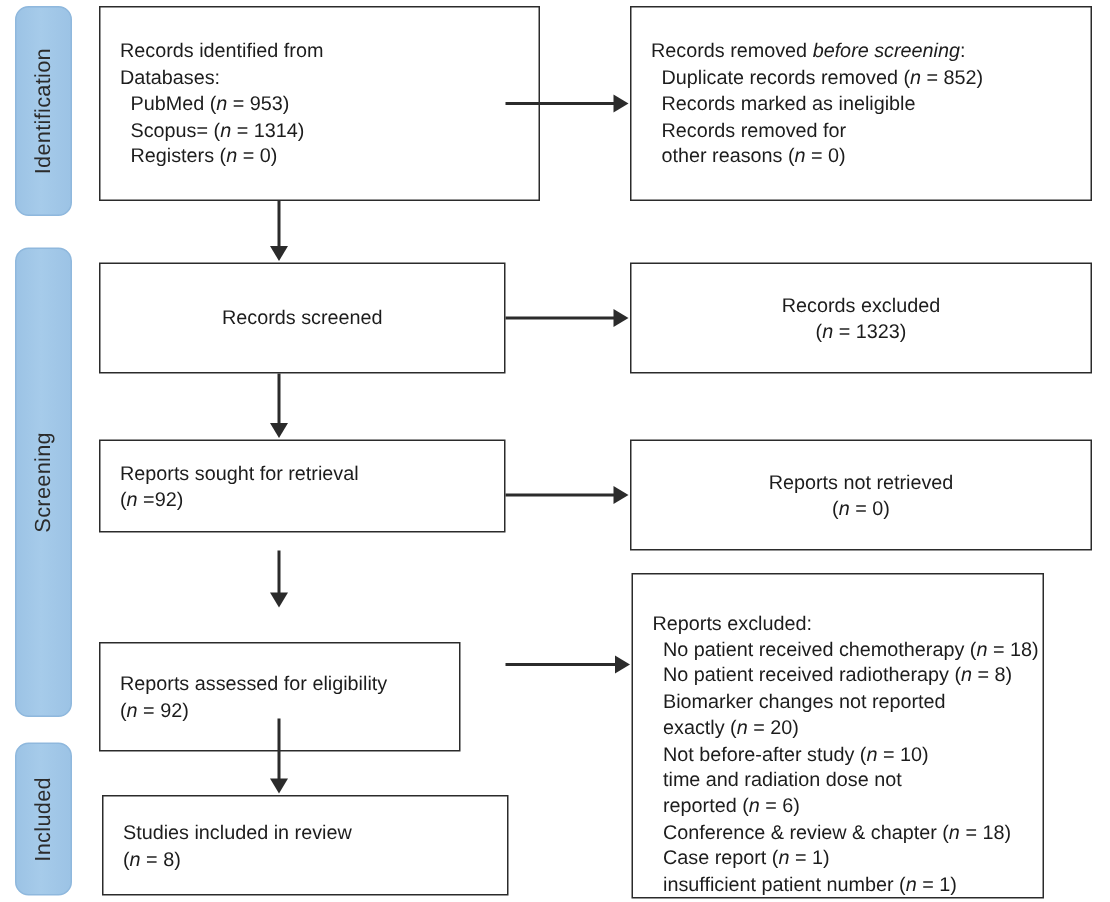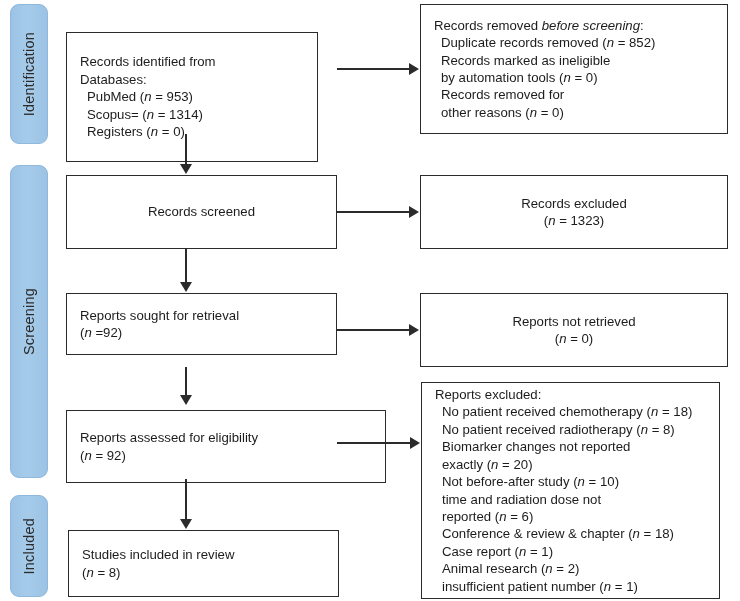--- a/index.html
+++ b/index.html
@@ -101,36 +101,35 @@
   </div>
 
   <div class="stage-bar" style="left:10px;top:165px;width:38px;height:313px;">
     <span class="stage-label">Screening</span>
   </div>
 
   <div class="stage-bar" style="left:10px;top:495px;width:38px;height:102px;">
     <span class="stage-label">Included</span>
   </div>
 
-  <div class="box" style="left:66px;top:4px;width:252px;height:130px;margin-top:28px;">
+  <div class="box" style="left:66px;top:4px;width:294px;height:130px;">
     <div class="box-inner">
         <div class="ln">Records identified from</div>
         <div class="ln">Databases:</div>
         <div class="ln ind">PubMed (<i>n</i> = 953)</div>
         <div class="ln ind">Scopus= (<i>n</i> = 1314)</div>
         <div class="ln ind">Registers (<i>n</i> = 0)</div>
       </div>
   </div>
 
   <div class="box" style="left:420px;top:4px;width:308px;height:130px;">
     <div class="box-inner">
         <div class="ln">Records removed <em>before screening</em>:</div>
         <div class="ln ind">Duplicate records removed (<i>n</i> = 852)</div>
         <div class="ln ind">Records marked as ineligible</div>
-        <div class="ln ind">by automation tools (<i>n</i> = 0)</div>
         <div class="ln ind">Records removed for</div>
         <div class="ln ind">other reasons (<i>n</i> = 0)</div>
       </div>
   </div>
 
   <div class="hline" style="left:337px;top:68px;width:73px;"></div>
   <div class="arrow-right" style="left:409px;top:62.5px;"></div>
 
   <div class="vline" style="left:185px;top:134px;width:1.7px;height:32px;"></div>
   <div class="arrow-down" style="left:179.5px;top:164px;"></div>
@@ -167,40 +166,39 @@
         <div class="ln">(<i>n</i> = 0)</div>
       </div>
   </div>
 
   <div class="hline" style="left:337px;top:329px;width:73px;"></div>
   <div class="arrow-right" style="left:409px;top:323.5px;"></div>
 
   <div class="vline" style="left:185px;top:367px;width:1.7px;height:30px;"></div>
   <div class="arrow-down" style="left:179.5px;top:395px;"></div>
 
-  <div class="box" style="left:66px;top:410px;width:320px;height:73px;align-items:center;">
+  <div class="box" style="left:66px;top:428px;width:241px;height:73px;align-items:center;">
     <div class="box-inner">
         <div class="ln">Reports assessed for eligibility</div>
         <div class="ln">(<i>n</i> = 92)</div>
       </div>
   </div>
 
-  <div class="box" style="left:421px;top:382px;width:299px;height:217px;">
+  <div class="box" style="left:421px;top:382px;width:275px;height:217px;align-items:flex-end;">
     <div class="box-inner">
         <div class="ln">Reports excluded:</div>
         <div class="ln ind">No patient received chemotherapy (<i>n</i> = 18)</div>
         <div class="ln ind">No patient received radiotherapy (<i>n</i> = 8)</div>
         <div class="ln ind">Biomarker changes not reported</div>
         <div class="ln ind">exactly (<i>n</i> = 20)</div>
         <div class="ln ind">Not before-after study (<i>n</i> = 10)</div>
         <div class="ln ind">time and radiation dose not</div>
         <div class="ln ind">reported (<i>n</i> = 6)</div>
         <div class="ln ind">Conference &amp; review &amp; chapter (<i>n</i> = 18)</div>
         <div class="ln ind">Case report (<i>n</i> = 1)</div>
-        <div class="ln ind">Animal research (<i>n</i> = 2)</div>
         <div class="ln ind">insufficient patient number (<i>n</i> = 1)</div>
       </div>
   </div>
 
   <div class="hline" style="left:337px;top:442px;width:74px;"></div>
   <div class="arrow-right" style="left:410px;top:436.5px;"></div>
 
   <div class="vline" style="left:185px;top:479px;width:1.7px;height:42px;"></div>
   <div class="arrow-down" style="left:179.5px;top:519px;"></div>
 

